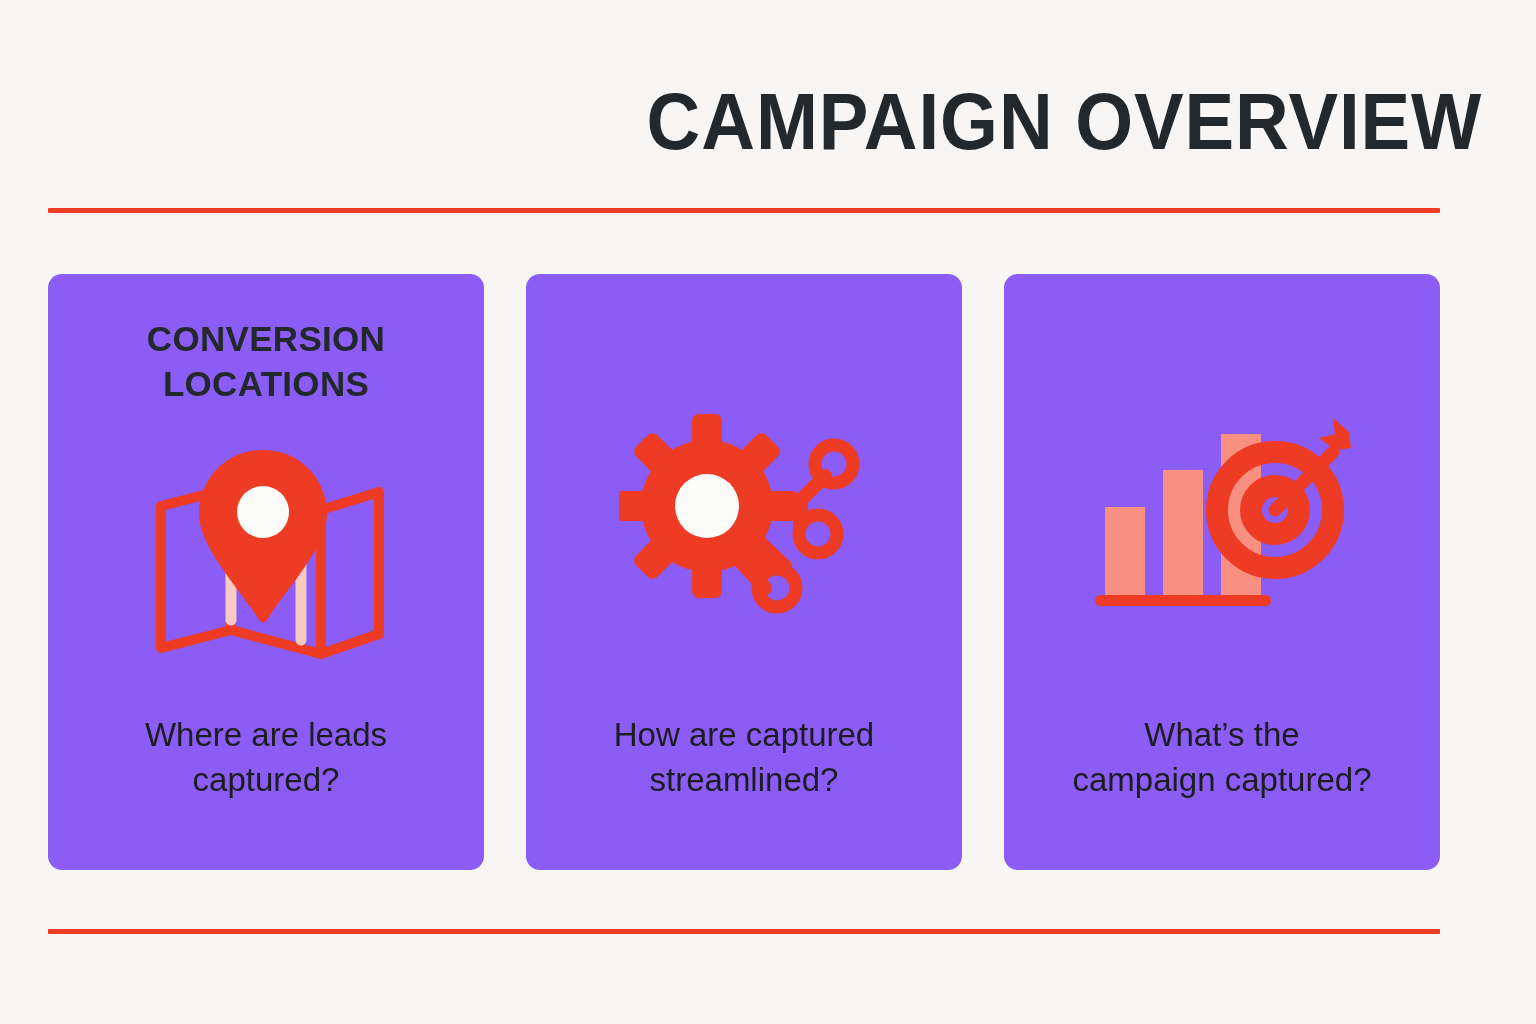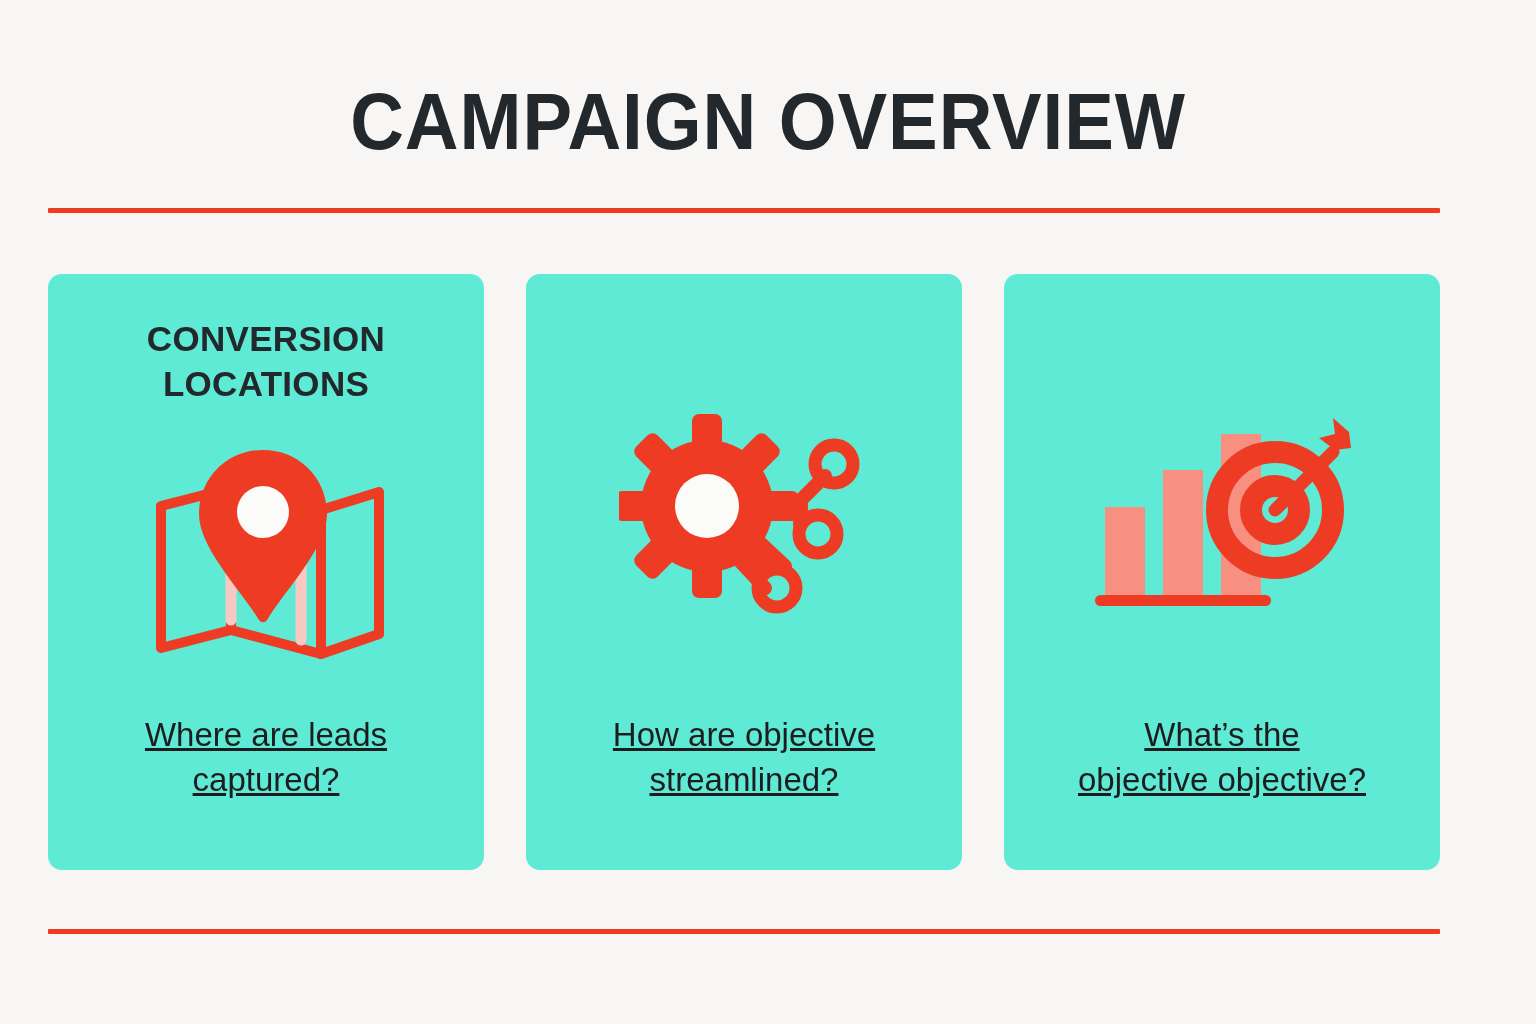--- a/index.html
+++ b/index.html
@@ -21,21 +21,21 @@
     position: relative;
     box-sizing: border-box;
   }
 
   
   .title-wrap {
     position: absolute;
     top: 78px;
     left: 0;
     width: 1536px;
-    text-align: center;
+    text-align: right;
   }
   .title {
     font-family: "Liberation Sans Narrow", "Liberation Sans", sans-serif;
     font-weight: bold;
     font-size: 80px;
     line-height: 88px;
     letter-spacing: 1px;
     color: #22282c;
     margin: 0;
     transform: scaleX(0.93);
@@ -61,21 +61,21 @@
     top: 274px;
     left: 48px;
     width: 1392px;
     height: 596px;
     display: flex;
     justify-content: space-between;
   }
   .card {
     width: 436px;
     height: 596px;
-    background: #5eead4;
+    background: #8b5cf6;
     border-radius: 14px;
     box-sizing: border-box;
     padding: 42px 24px 30px 24px;
     display: flex;
     flex-direction: column;
     align-items: center;
   }
 
   .card-title {
     font-family: "Liberation Sans", sans-serif;
@@ -99,21 +99,20 @@
 
   .card-body {
     font-family: "Liberation Sans", sans-serif;
     font-weight: normal;
     font-size: 33px;
     line-height: 45px;
     color: #1d1d1f;
     text-align: center;
     margin: 0 0 38px 0;
     white-space: pre-line;
-    text-decoration: underline;
   }
 
   svg { display: block; }
 </style>
 </head>
 <body>
 
 <div class="page">
 
   <div class="title-wrap">
@@ -185,21 +184,21 @@
 
             <circle cx="215" cy="50" r="19" fill="none" stroke="#ee3b24" stroke-width="13"></circle>
             <circle cx="199" cy="120" r="19" fill="none" stroke="#ee3b24" stroke-width="13"></circle>
             <circle cx="158" cy="174" r="19" fill="none" stroke="#ee3b24" stroke-width="13"></circle>
 
             <path d="M182 92 L181 111" fill="none" stroke="#ee3b24" stroke-width="14" stroke-linecap="round"></path>
           </svg>
         </span>
       </div>
 
-      <p class="card-body">How are objective
+      <p class="card-body">How are captured
 streamlined?</p>
     </div>
 
     <div class="card">
 
       <div class="icon-area">
         <span>
           <svg width="270" height="205" viewBox="0 0 270 205" aria-hidden="true">
 
             <rect x="18" y="95" width="40" height="88" fill="#f79080"></rect>
@@ -212,20 +211,20 @@
             <circle cx="188" cy="98" r="24" fill="none" stroke="#ee3b24" stroke-width="22"></circle>
 
             <line x1="188" y1="98" x2="246" y2="40" stroke="#ee3b24" stroke-width="13" stroke-linecap="round"></line>
 
             <path d="M232 26 L248 22 L246 6 L262 20 L264 36 L248 38 Z" fill="#ee3b24"></path>
           </svg>
         </span>
       </div>
 
       <p class="card-body">What’s the
-objective objective?</p>
+campaign captured?</p>
     </div>
 
   </div>
 
   <div class="rule rule-bottom"></div>
 
 </div>
 
 </body></html>

